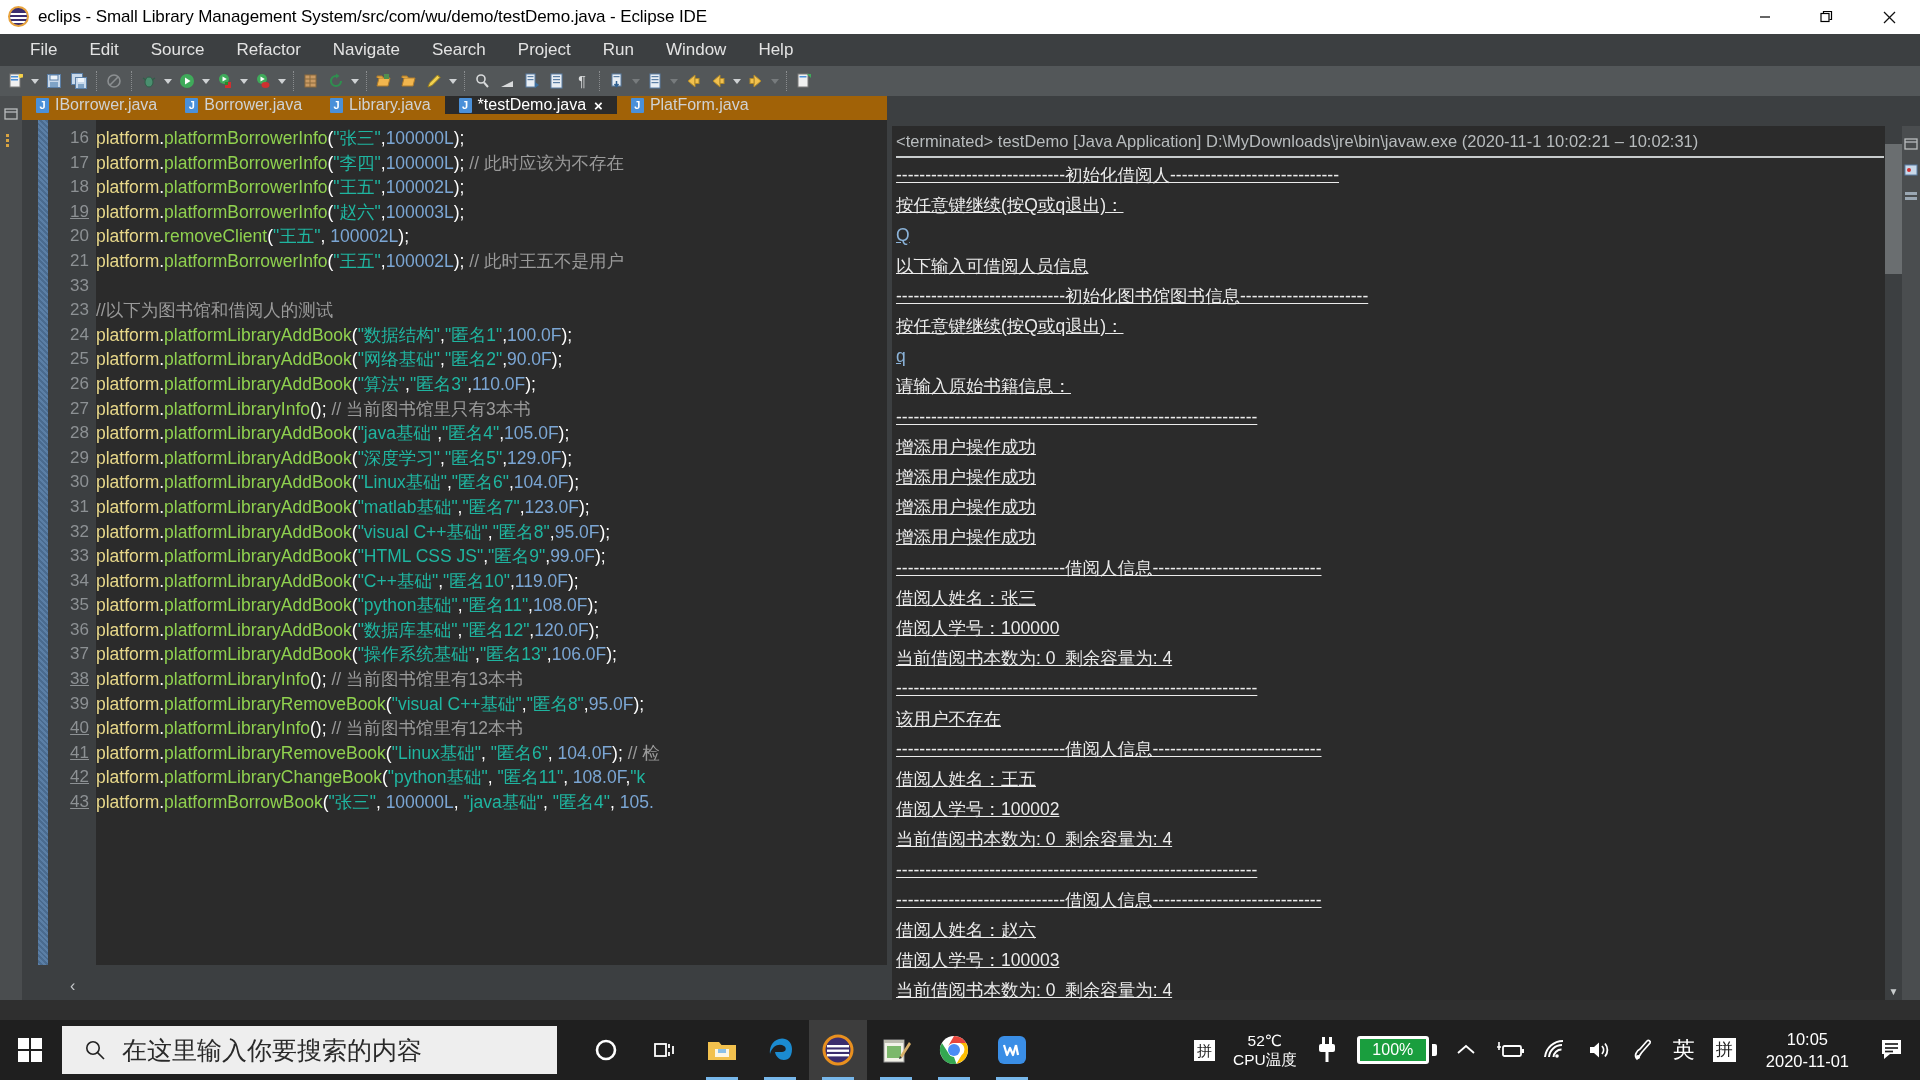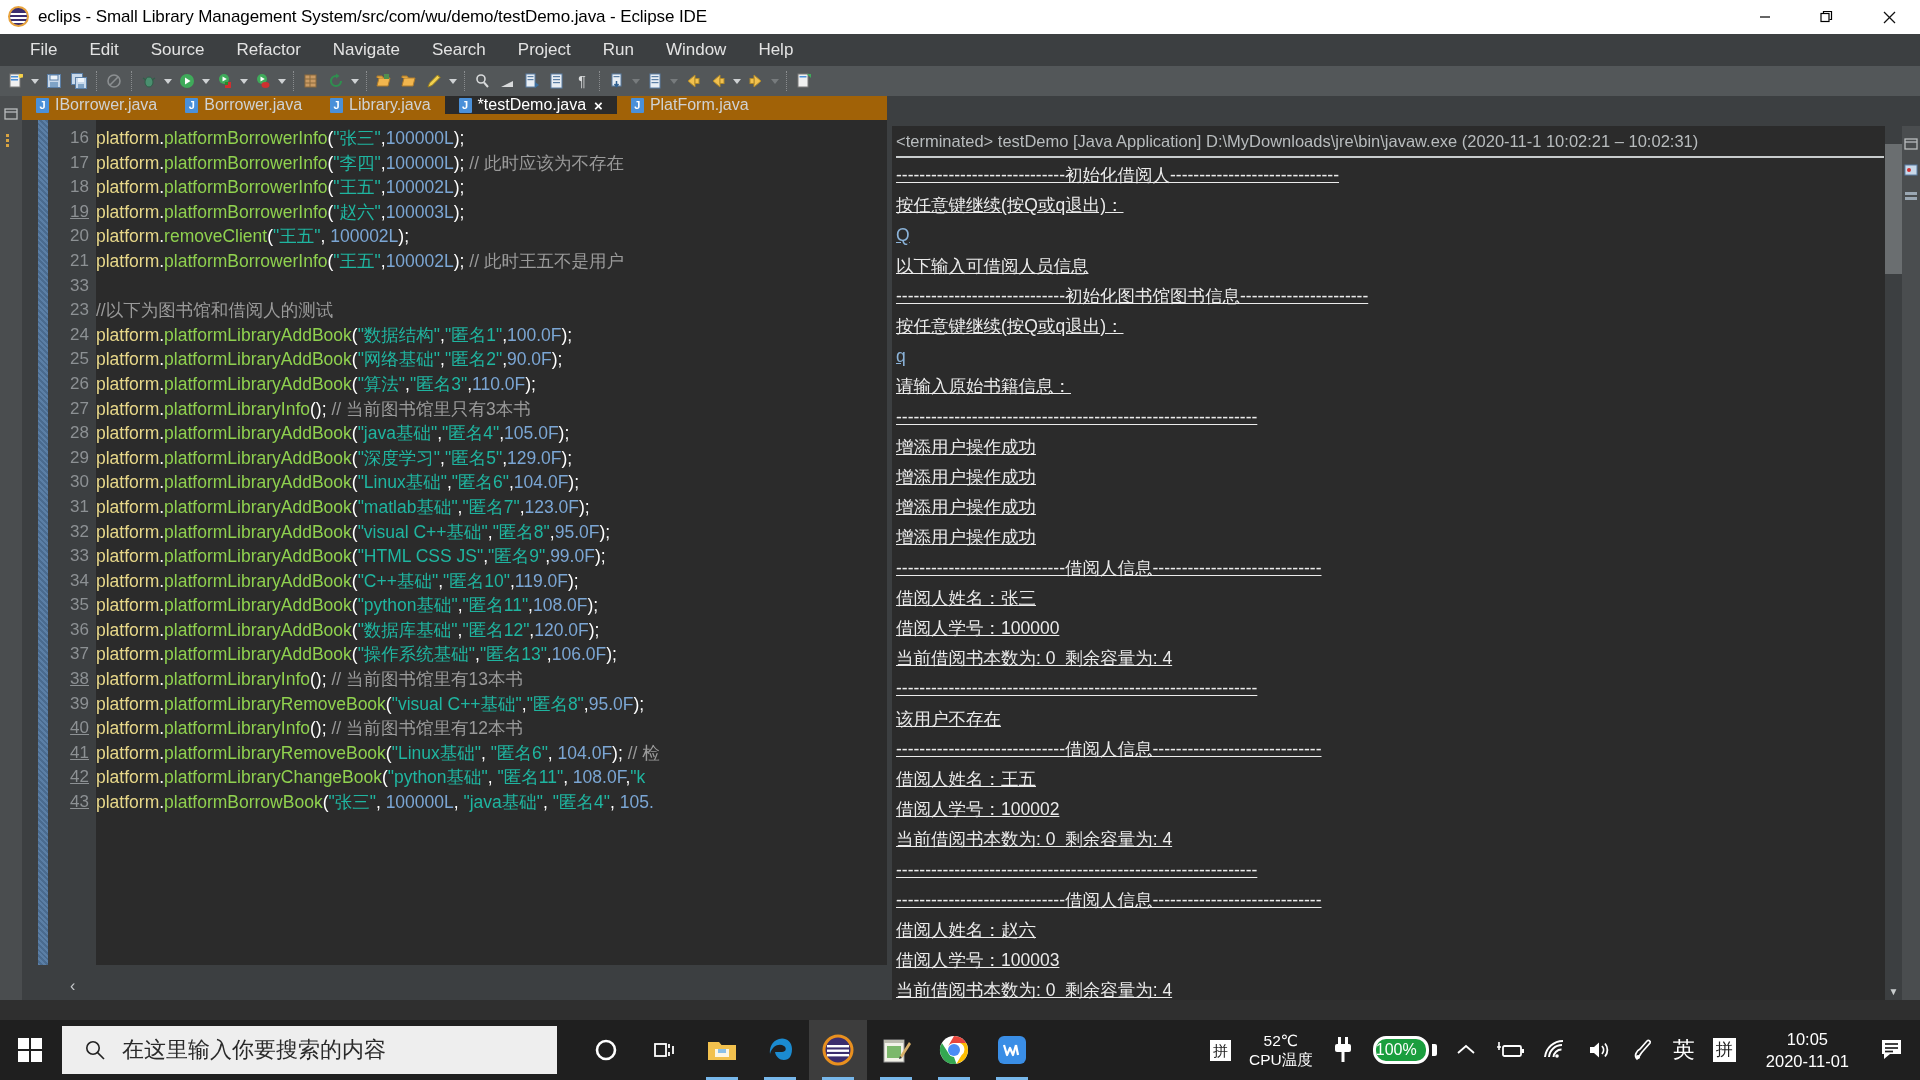--- a/index.html
+++ b/index.html
@@ -213,39 +213,39 @@
   }
   .startbtn { width: 60px; height: 60px; display: flex; align-items: center; justify-content: center; }
   .winlogo { width: 24px; height: 24px; display: grid;
     grid-template-columns: 1fr 1fr; grid-template-rows: 1fr 1fr; gap: 2.5px; }
   .winlogo i { background: #ffffff; display: block; }
   .searchbox {
     width: 495px; height: 48px; background: #eeeeee; display: flex; align-items: center;
     margin-left: 2px; padding-left: 22px; gap: 16px;
   }
   .searchbox .sq { color: #222; }
-  .search-text { font-size: 22px; color: #2a2a2a; white-space: nowrap; }
+  .search-text { font-size: 25px; color: #2a2a2a; white-space: nowrap; }
   .tbicons { display: flex; align-items: center; height: 60px; margin-left: 20px; }
   .tbicon {
     width: 58px; height: 60px; display: flex; align-items: center; justify-content: center;
     position: relative;
   }
   .tbicon.active { background: #3d3d3d; }
   .tbicon .underline {
     position: absolute; bottom: 0; left: 13px; right: 13px; height: 3px; background: #77b7ea;
   }
   .tray { margin-left: auto; display: flex; align-items: center; height: 60px; padding-right: 4px; }
   .trayitem { padding: 0 9px; display: flex; align-items: center; justify-content: center; height: 60px; }
   .cputemp { color: #fff; font-size: 15.5px; text-align: center; line-height: 19px; white-space: nowrap; }
   .battery {
     display: flex; align-items: center; gap: 3px;
   }
   .batt-body {
-    width: 56px; height: 28px; border: 3px solid #fff; border-radius: 13px;
-    background: #1a9e3e; display: flex; align-items: center; 
+    width: 72px; height: 28px; border: 3px solid #fff; border-radius: 3px;
+    background: #1a9e3e; display: flex; align-items: center; justify-content: center;
   }
   .batt-body span { color: #fff; font-size: 16px; }
   .batt-tip { width: 5px; height: 12px; background: #fff; border-radius: 0 2px 2px 0; }
   .ime-box {
     border: 1px solid #fff; color: #fff; font-size: 15px; padding: 0 2px; line-height: 19px;
     background: #fff; color: #1f1f1f;
   }
   .clock { color: #fff; font-size: 16.5px; text-align: center; line-height: 22px; padding: 0 12px; white-space: nowrap; }
 </style>
 </head>

